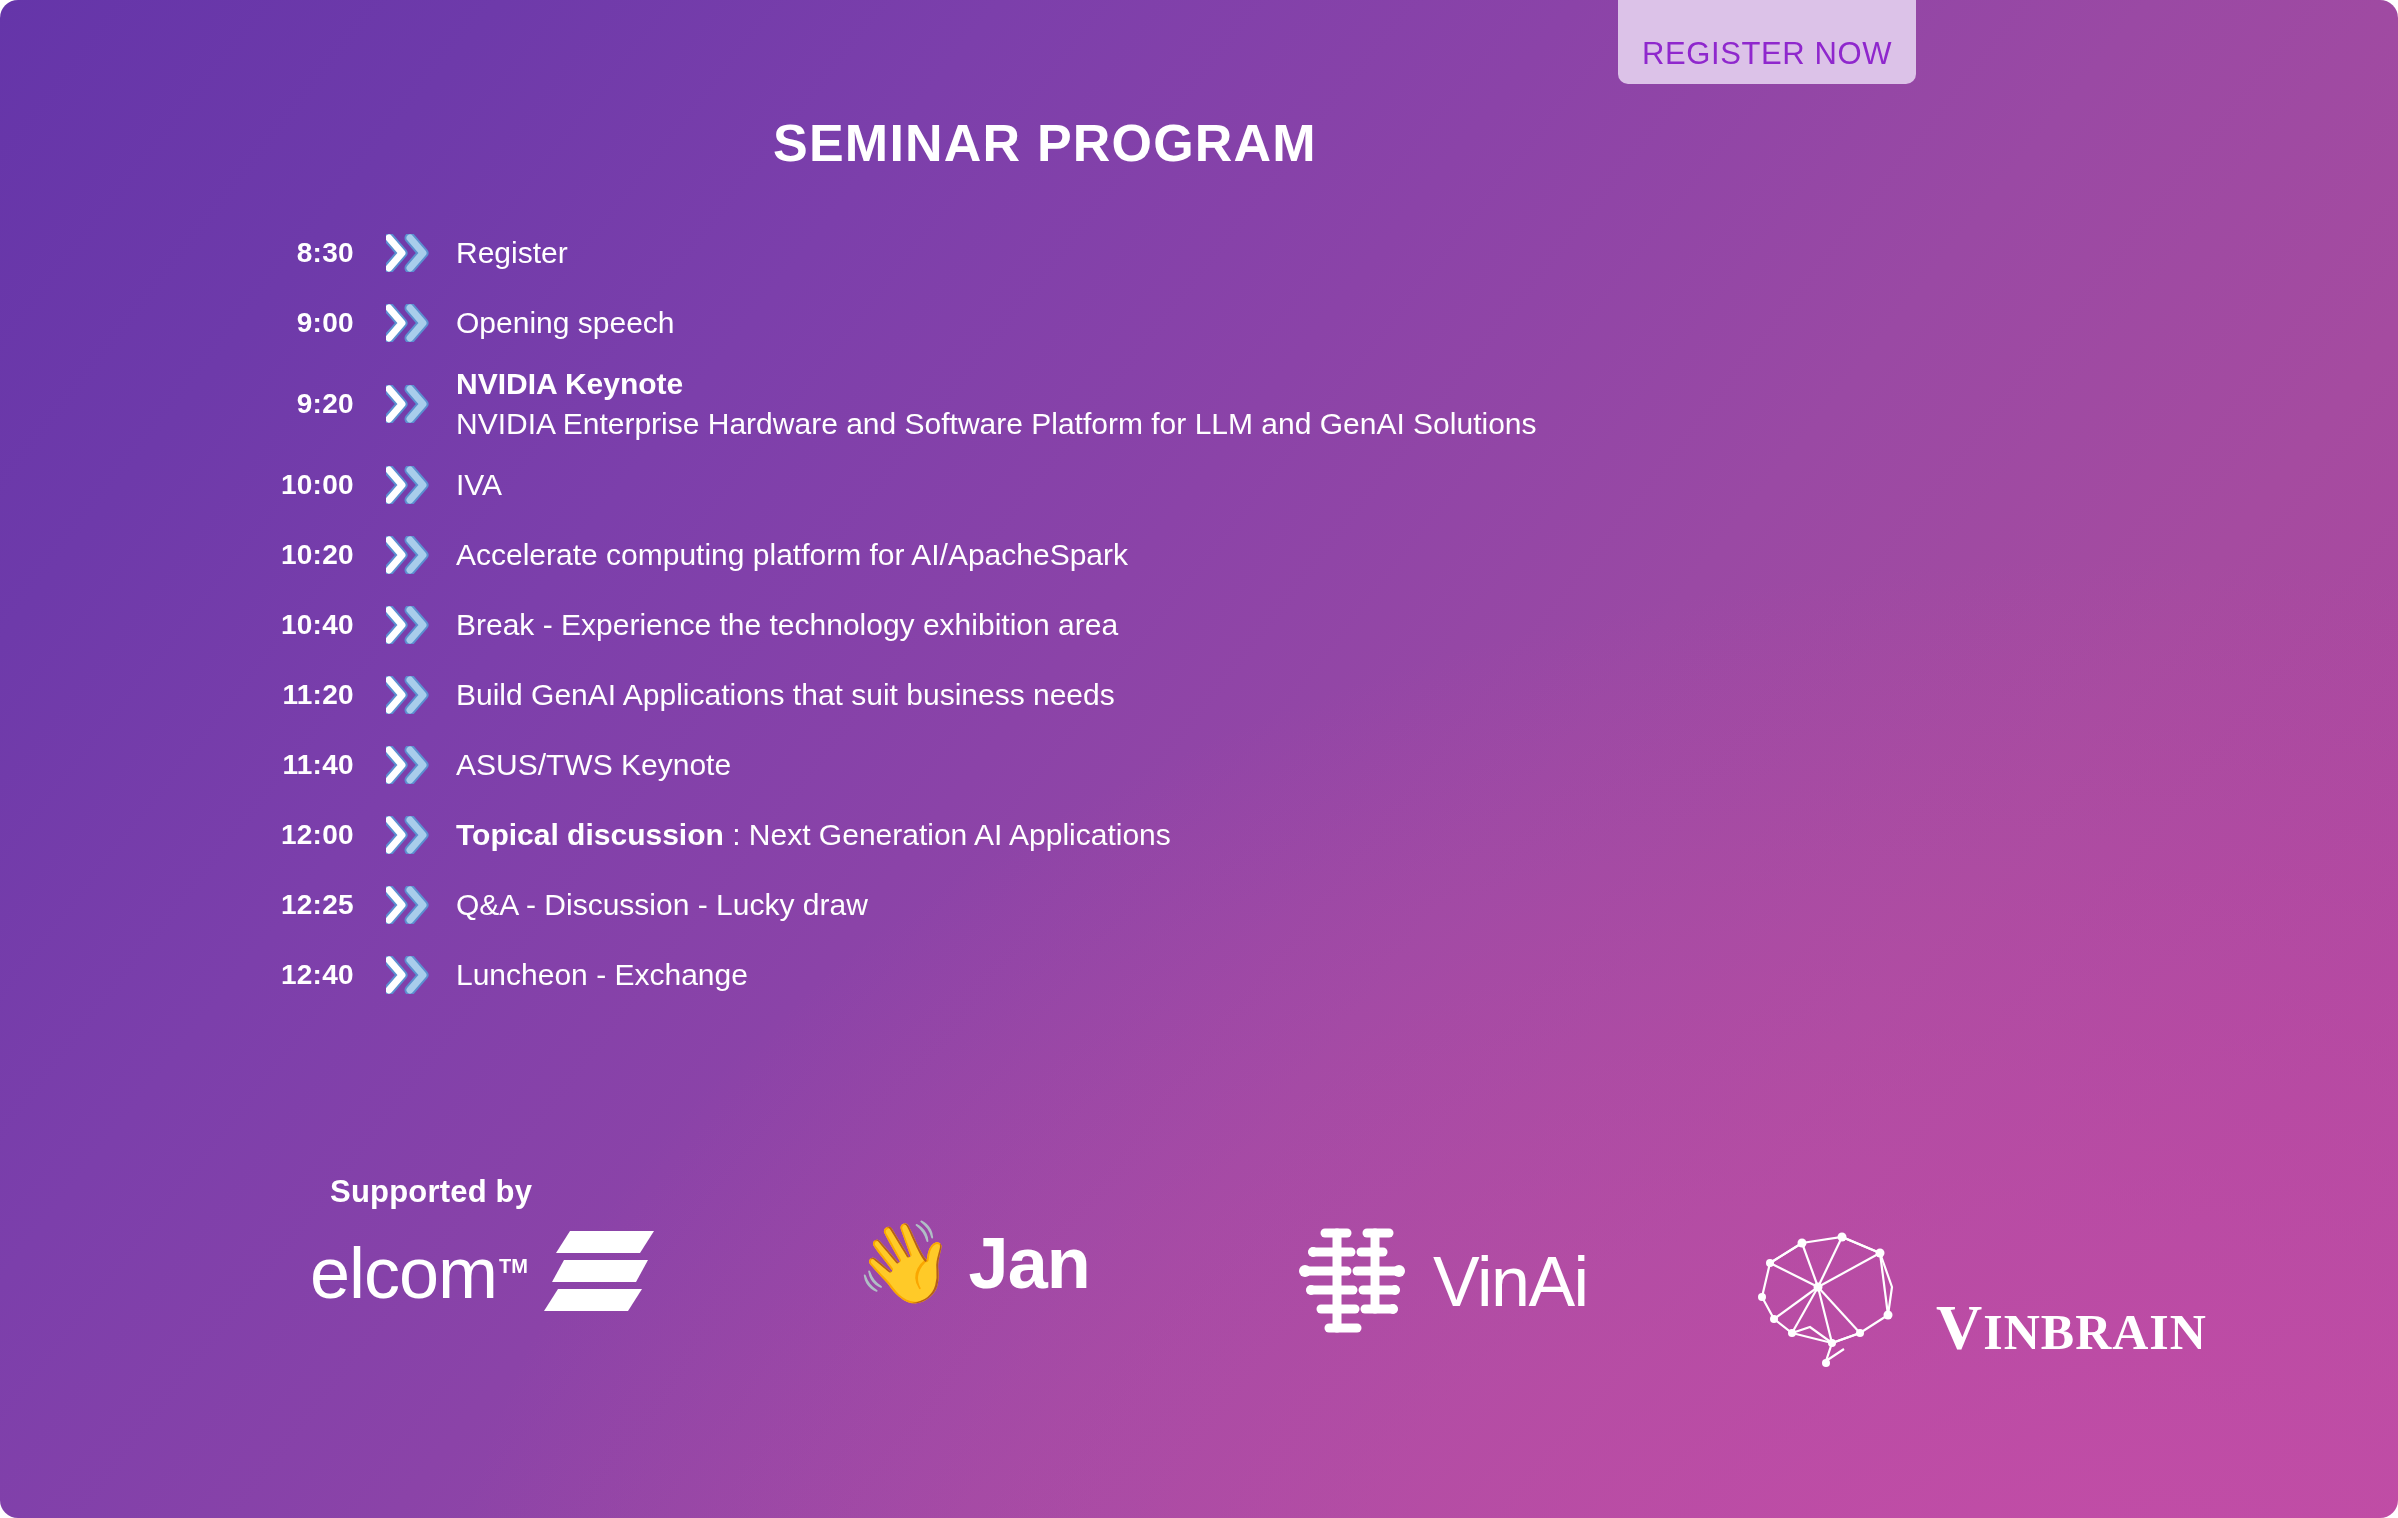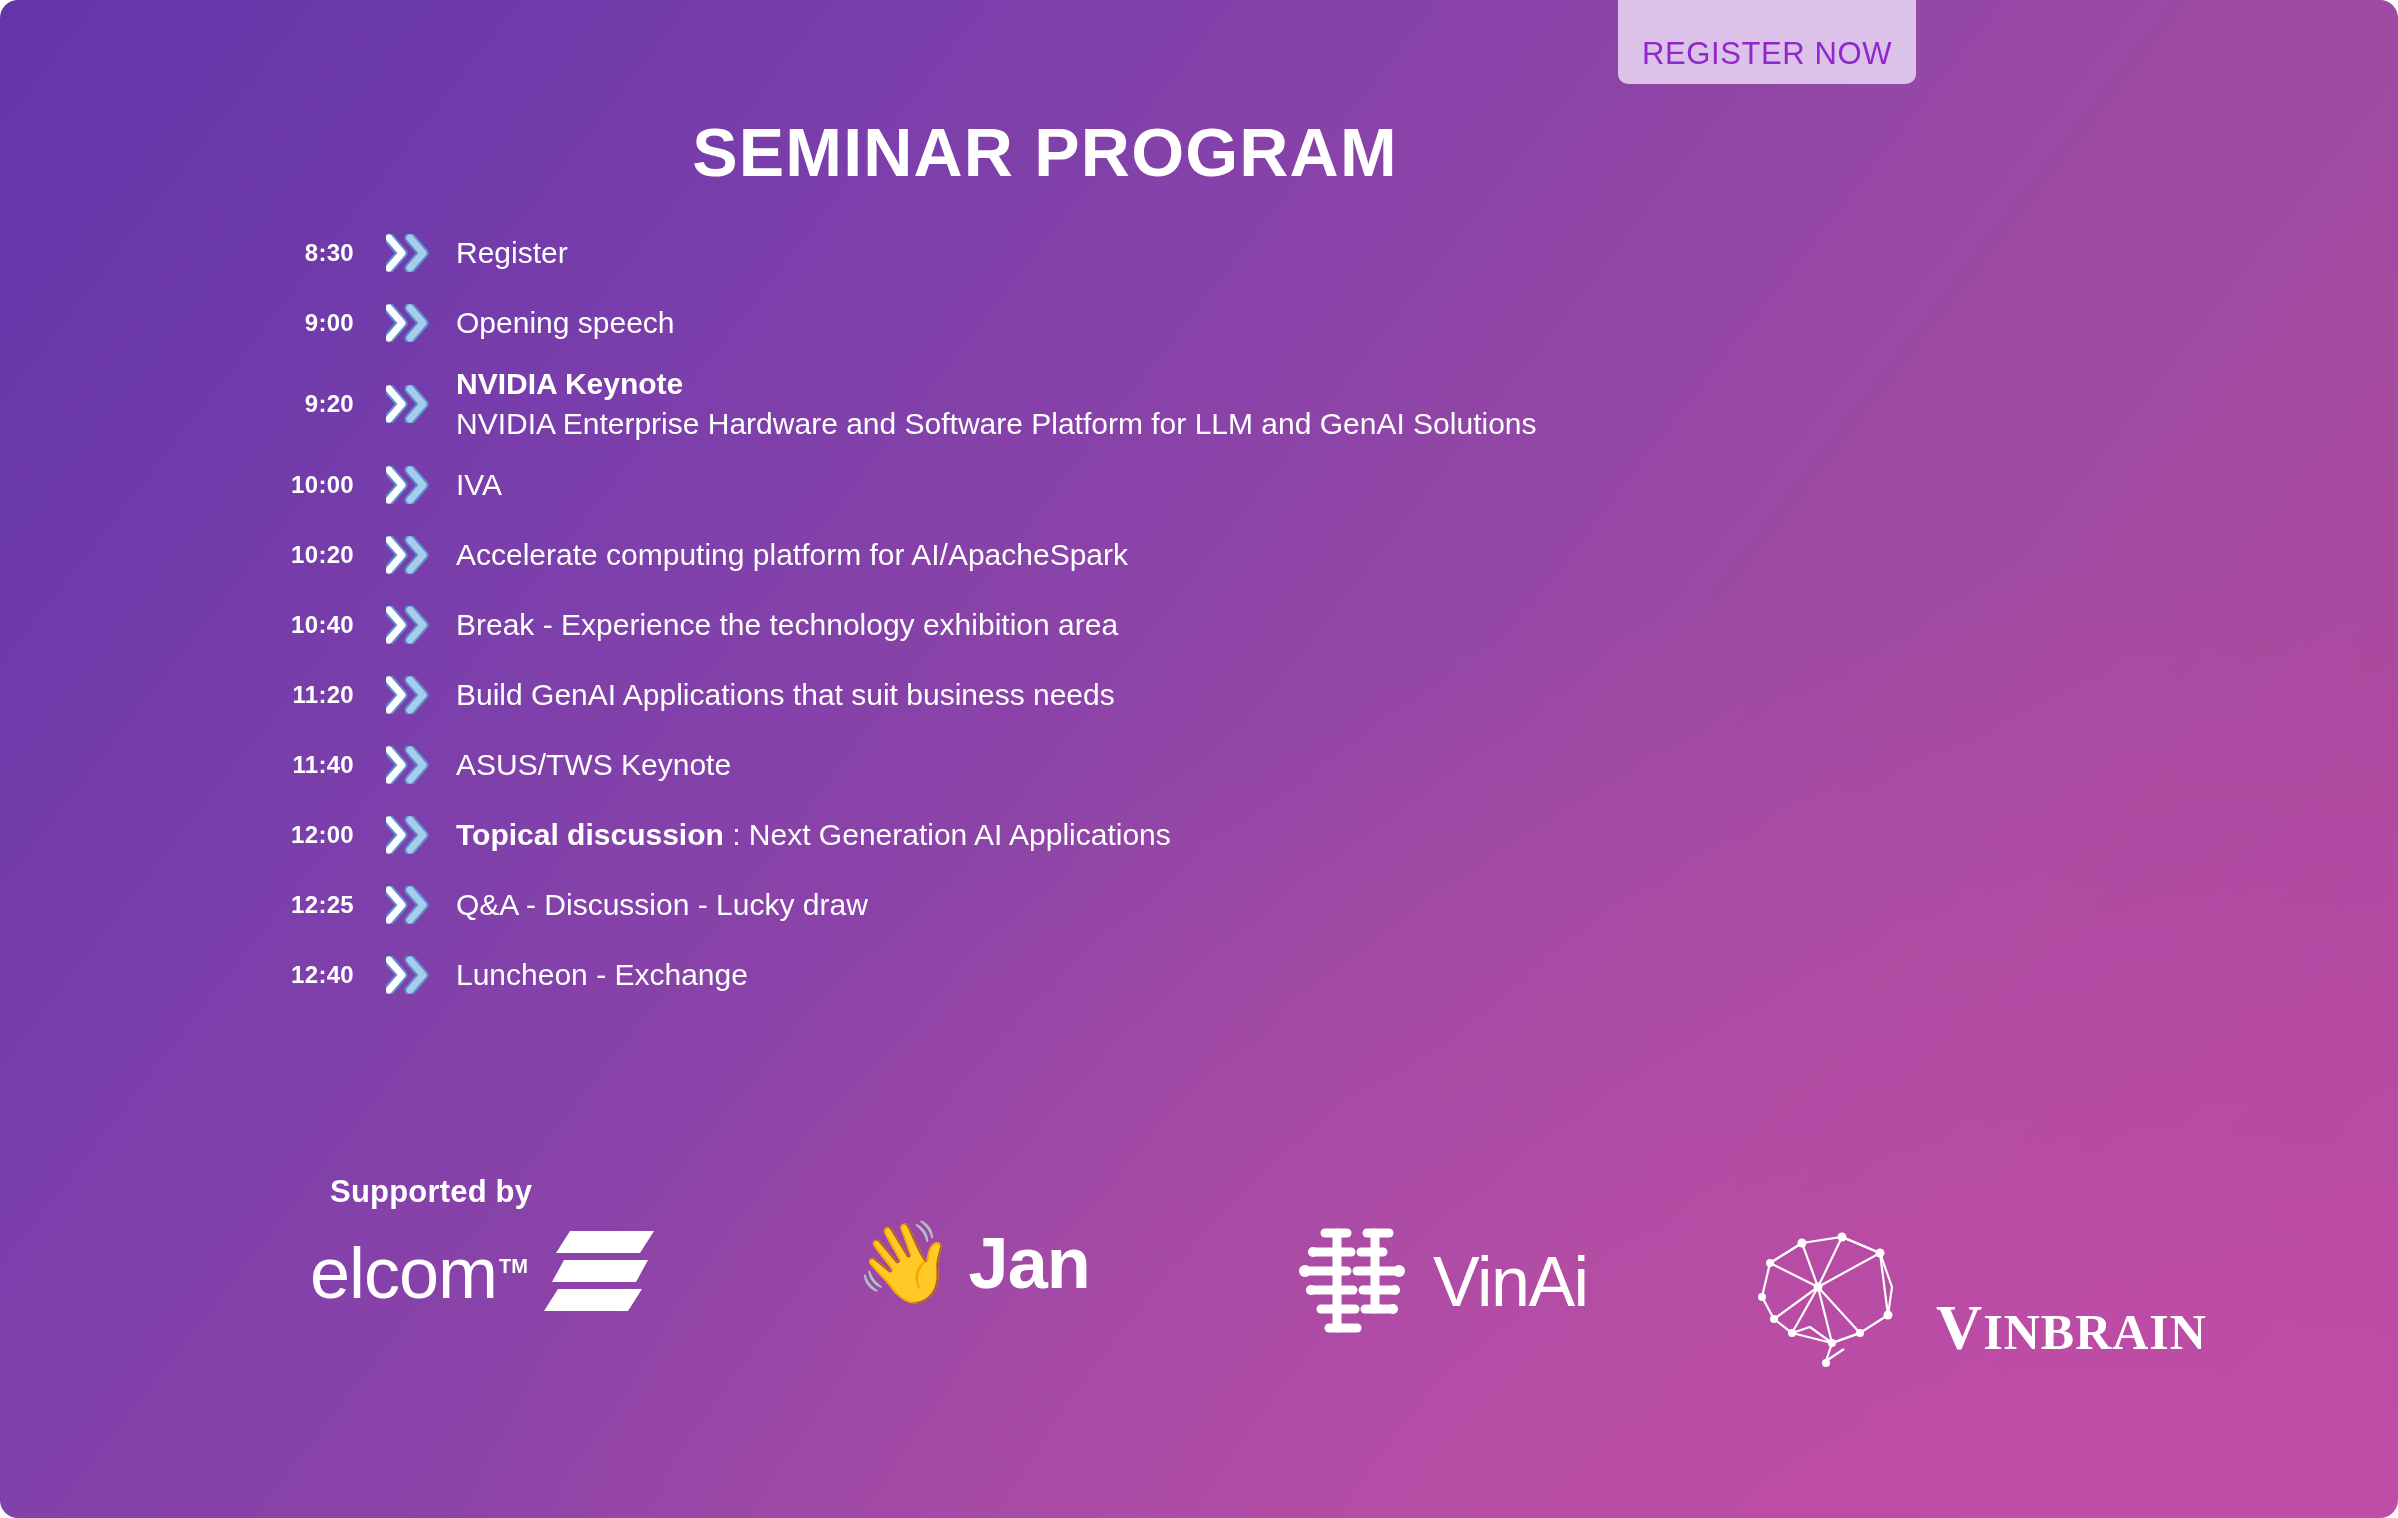--- a/index.html
+++ b/index.html
@@ -55,21 +55,21 @@
 
   
   #page-title {
     position: absolute;
     top: 113px;
     left: 0;
     width: 2090px;
     text-align: center;
     color: #ffffff;
     font-family: "Liberation Sans", sans-serif;
-    font-size: 68px;
+    font-size: 52px;
     font-weight: 700;
     letter-spacing: 1.2px;
   }
 
   
   #schedule {
     position: absolute;
     top: 218px;
     left: 0;
     width: 2398px;
@@ -80,21 +80,21 @@
     min-height: 70px;
   }
   .sched-time {
     width: 372px;
     flex: 0 0 372px;
     text-align: right;
     padding-right: 18px;
     box-sizing: border-box;
     color: #ffffff;
     font-family: "Liberation Sans", sans-serif;
-    font-size: 24px;
+    font-size: 28px;
     font-weight: 700;
     letter-spacing: 0.3px;
   }
   .sched-chev {
     flex: 0 0 74px;
     width: 74px;
     display: flex;
     align-items: center;
     justify-content: center;
   }

